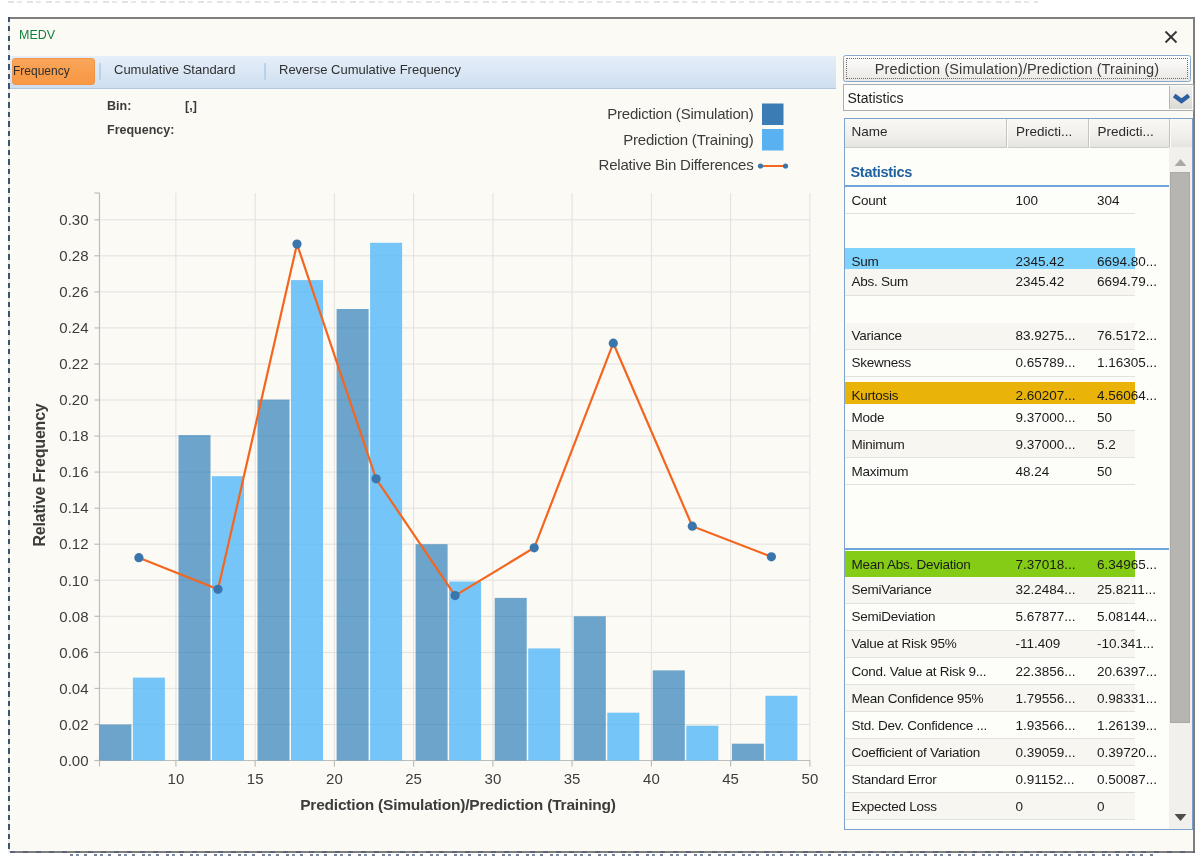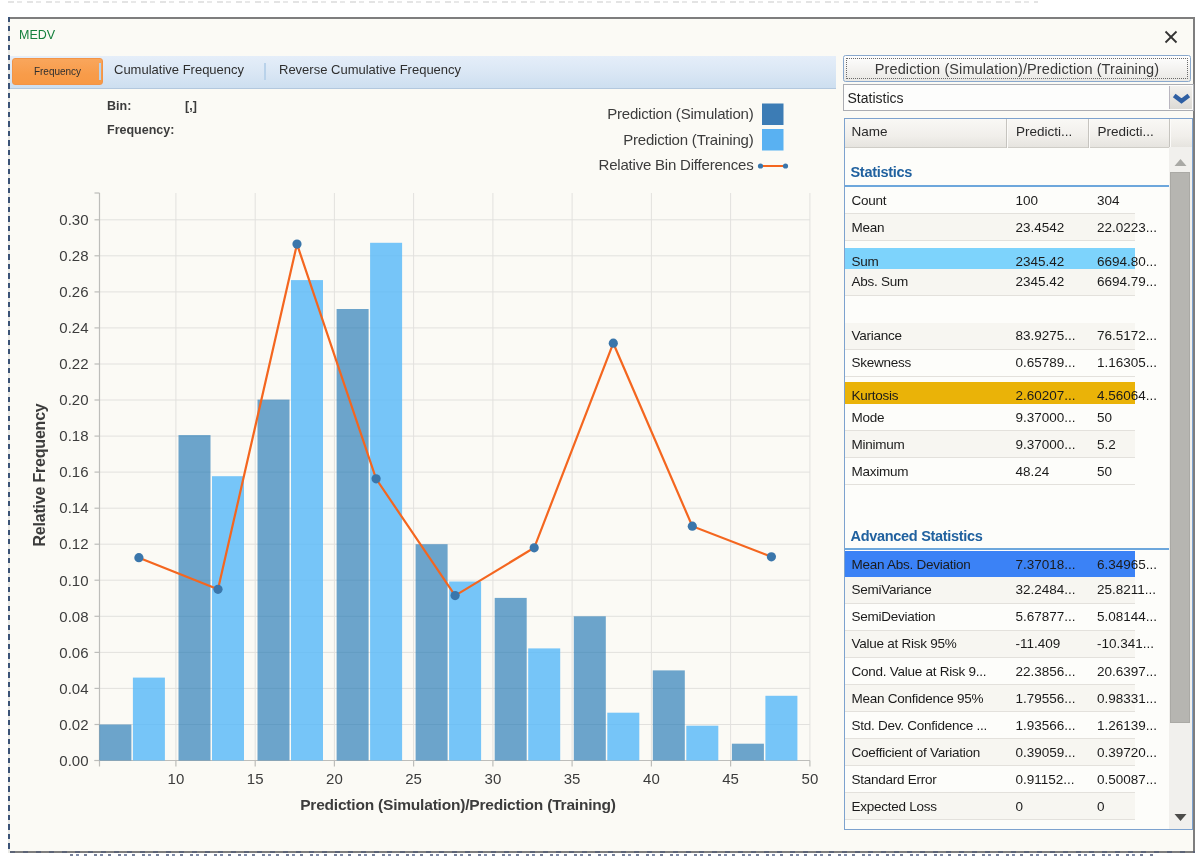--- a/index.html
+++ b/index.html
@@ -14,24 +14,24 @@
   background:repeating-linear-gradient(180deg,#3b5377 0 5px,#e9e9e5 5px 9.5px); }
 #winbot { left:10px; top:851.4px; width:1185px; height:1.6px;
   background:repeating-linear-gradient(90deg,rgba(59,74,110,0.5) 0 5px,transparent 5px 13px); }
 #title { left:19px; top:28px; font-size:12.5px; color:#15803d; }
 #closex { left:1163px; top:29px; }
 
 
 #tabbar { left:10px; top:56px; width:826px; height:33px;
   background:linear-gradient(180deg,#e5eef9 0%,#d9e6f4 55%,#cddff0 100%);
   border-bottom:1px solid #b3c8de; }
-#tab1 { left:12px; top:57.5px; width:91px; height:27px; border-radius:3px;
+#tab1 { left:12px; top:57.5px; width:83px; height:27px; border-radius:3px;
   background:linear-gradient(180deg,#f9a65c 0%,#f89c4a 60%,#f89944 100%);
   border:1px solid #f29447;
-  font-size:10px; color:#2f2f2f; text-align:center; line-height:25px; }
+  font-size:12px; color:#2f2f2f; text-align:left; line-height:25px; }
 .tsep { top:63px; width:2px; height:17px; background:#b9d2ea; }
 .tlab { top:62px; font-size:13px; color:#2f2f2f; }
 
 
 #btn { left:843px; top:55px; width:348px; height:27px;
   border:1px solid #89a8cd; border-radius:2.5px;
   background:linear-gradient(180deg,#fefefe 0%,#f4f3f1 50%,#e9e8e4 100%);
   font-size:14.5px; color:#3a3a3a; text-align:center; line-height:26px;
   letter-spacing:0.1px; }
 #btn::after { content:""; position:absolute; left:2px; top:2px; right:2px; bottom:2px;
@@ -80,21 +80,21 @@
 <div id="winbot" class="abs"></div>
 <div id="title" class="abs">MEDV</div>
 <svg id="closex" class="abs" width="16" height="16" viewBox="0 0 16 16">
   <line x1="2.5" y1="2.5" x2="13.5" y2="13.5" stroke="#333" stroke-width="1.8"></line>
   <line x1="13.5" y1="2.5" x2="2.5" y2="13.5" stroke="#333" stroke-width="1.8"></line>
 </svg>
 
 <div id="tabbar" class="abs"></div>
 <div id="tab1" class="abs">Frequency</div>
 <div class="abs tsep" style="left:99px"></div>
-<div class="abs tlab" style="left:114px">Cumulative Frequency</div>
+<div class="abs tlab" style="left:114px">Cumulative Standard</div>
 <div class="abs tsep" style="left:264px"></div>
 <div class="abs tlab" style="left:279px">Reverse Cumulative Frequency</div>
 
 <svg class="abs" style="left:0;top:0" width="1200" height="856" viewBox="0 0 1200 856">
 <line x1="99.5" y1="724.5" x2="810.0" y2="724.5" stroke="#e2e1de" stroke-width="1"></line>
 <line x1="99.5" y1="688.4" x2="810.0" y2="688.4" stroke="#e2e1de" stroke-width="1"></line>
 <line x1="99.5" y1="652.4" x2="810.0" y2="652.4" stroke="#e2e1de" stroke-width="1"></line>
 <line x1="99.5" y1="616.3" x2="810.0" y2="616.3" stroke="#e2e1de" stroke-width="1"></line>
 <line x1="99.5" y1="580.2" x2="810.0" y2="580.2" stroke="#e2e1de" stroke-width="1"></line>
 <line x1="99.5" y1="544.2" x2="810.0" y2="544.2" stroke="#e2e1de" stroke-width="1"></line>
@@ -234,25 +234,20 @@
 </div>
 
 <div class="abs" style="left:844.5px;top:0;width:348px;height:856px;pointer-events:none">
   <div class="sect" style="left:6px;top:164px">Statistics</div>
   <div class="sectline" style="top:184.8px"></div>
 <div class="trow" style="top:187.2px;background:#fdfdfa">
       <span class="c1">Count</span>
       <span class="c2">100</span>
       <span class="c3">304</span>
     </div>
-<div class="trow" style="top:214.3px;background:#f7f6f1">
-      <span class="c1">Mean</span>
-      <span class="c2">23.4542</span>
-      <span class="c3">22.0223...</span>
-    </div>
 <div class="trow" style="top:248px;background:#7dd3fc">
       <span class="c1">Sum</span>
       <span class="c2">2345.42</span>
       <span class="c3">6694.80...</span>
     </div>
 <div class="trow" style="top:268.5px;background:#f7f6f1">
       <span class="c1">Abs. Sum</span>
       <span class="c2">2345.42</span>
       <span class="c3">6694.79...</span>
     </div>
@@ -279,21 +274,21 @@
 <div class="trow" style="top:431.1px;background:#f7f6f1">
       <span class="c1">Minimum</span>
       <span class="c2">9.37000...</span>
       <span class="c3">5.2</span>
     </div>
 <div class="trow" style="top:458.2px;background:#fdfdfa">
       <span class="c1">Maximum</span>
       <span class="c2">48.24</span>
       <span class="c3">50</span>
     </div>
-<div class="trow" style="top:551px;background:#3b82f6">
+<div class="trow" style="top:551px;background:#84cc16">
       <span class="c1">Mean Abs. Deviation</span>
       <span class="c2">7.37018...</span>
       <span class="c3">6.34965...</span>
     </div>
 <div class="trow" style="top:576.8px;background:#f7f6f1">
       <span class="c1">SemiVariance</span>
       <span class="c2">32.2484...</span>
       <span class="c3">25.8211...</span>
     </div>
 <div class="trow" style="top:603.8px;background:#fdfdfa">
@@ -329,21 +324,20 @@
 <div class="trow" style="top:766.3px;background:#fdfdfa">
       <span class="c1">Standard Error</span>
       <span class="c2">0.91152...</span>
       <span class="c3">0.50087...</span>
     </div>
 <div class="trow" style="top:793.3px;background:#f7f6f1">
       <span class="c1">Expected Loss</span>
       <span class="c2">0</span>
       <span class="c3">0</span>
     </div>
-  <div class="sect" style="left:6px;top:527.5px">Advanced Statistics</div>
   <div class="sectline" style="top:548.2px"></div>
 </div>
 
 <div id="sbar" class="abs">
   <svg width="23" height="681" viewBox="0 0 23 681" style="position:absolute;left:0;top:0">
     <path d="M 11.5 12 L 17.5 19 L 5.5 19 Z" fill="#a9a9a5"></path>
     <path d="M 5.5 667 L 17.5 667 L 11.5 674 Z" fill="#4c4c4a"></path>
   </svg>
   <div id="sthumb"></div>
 </div>

